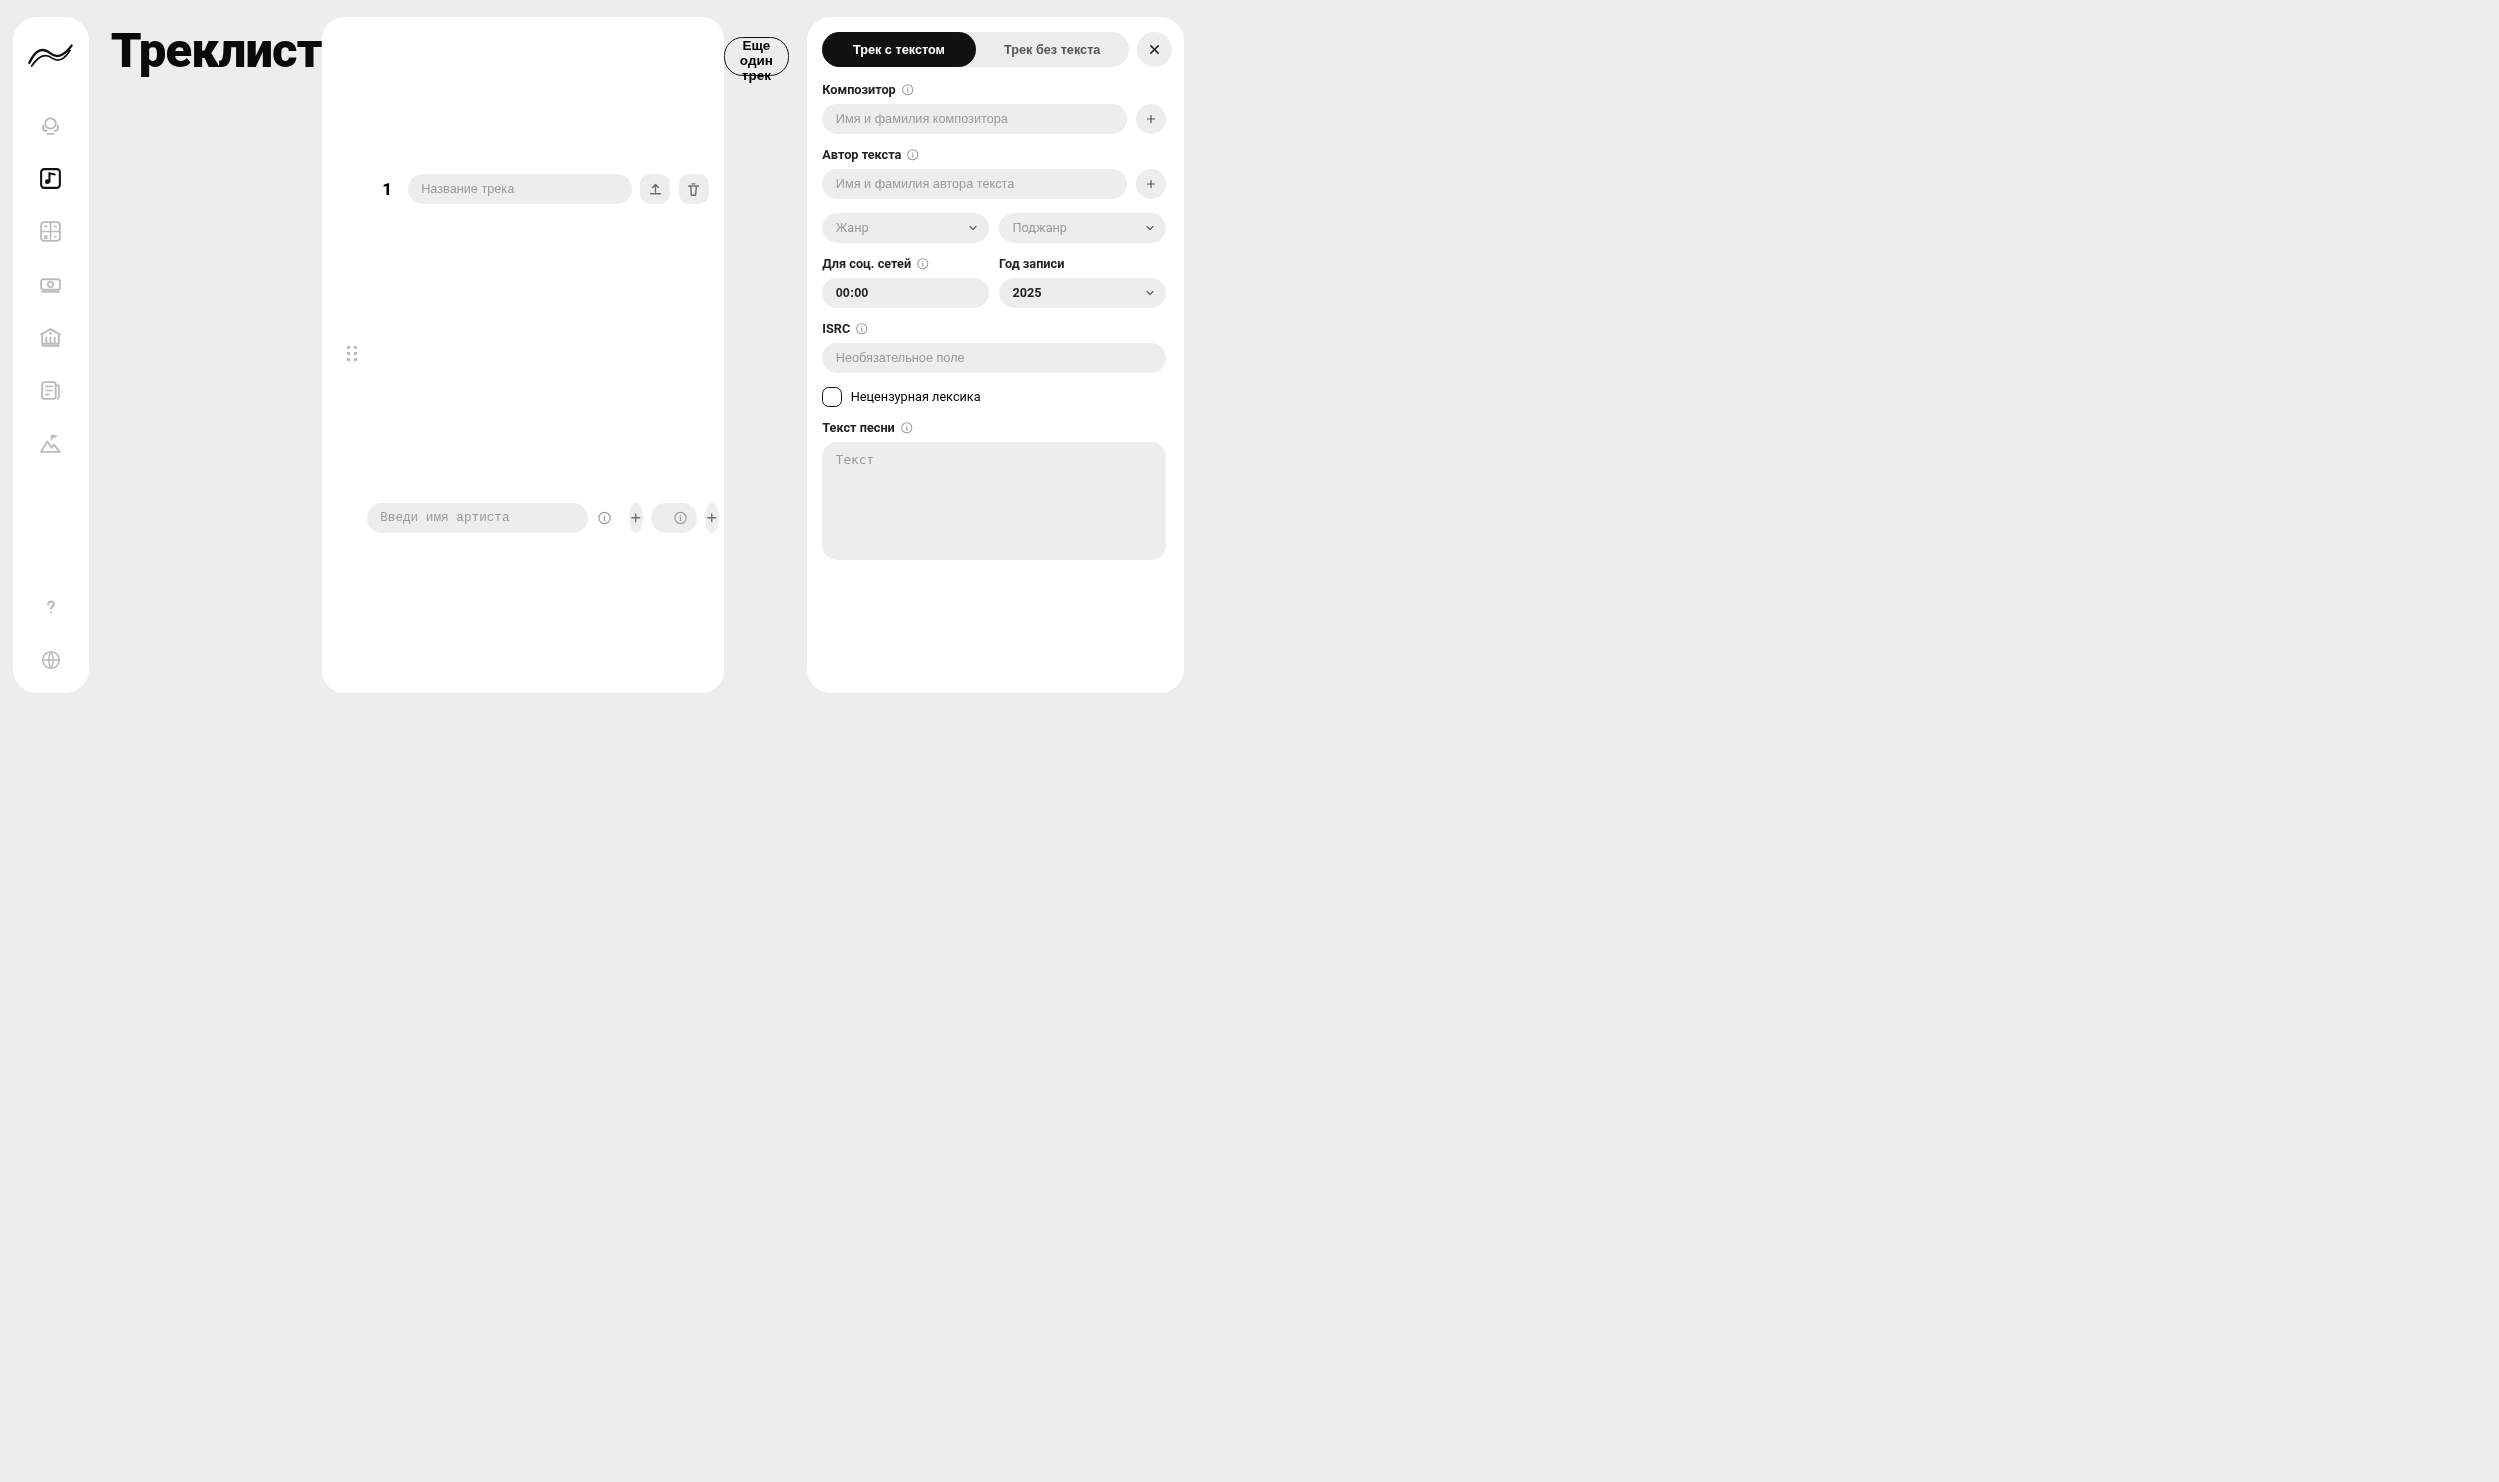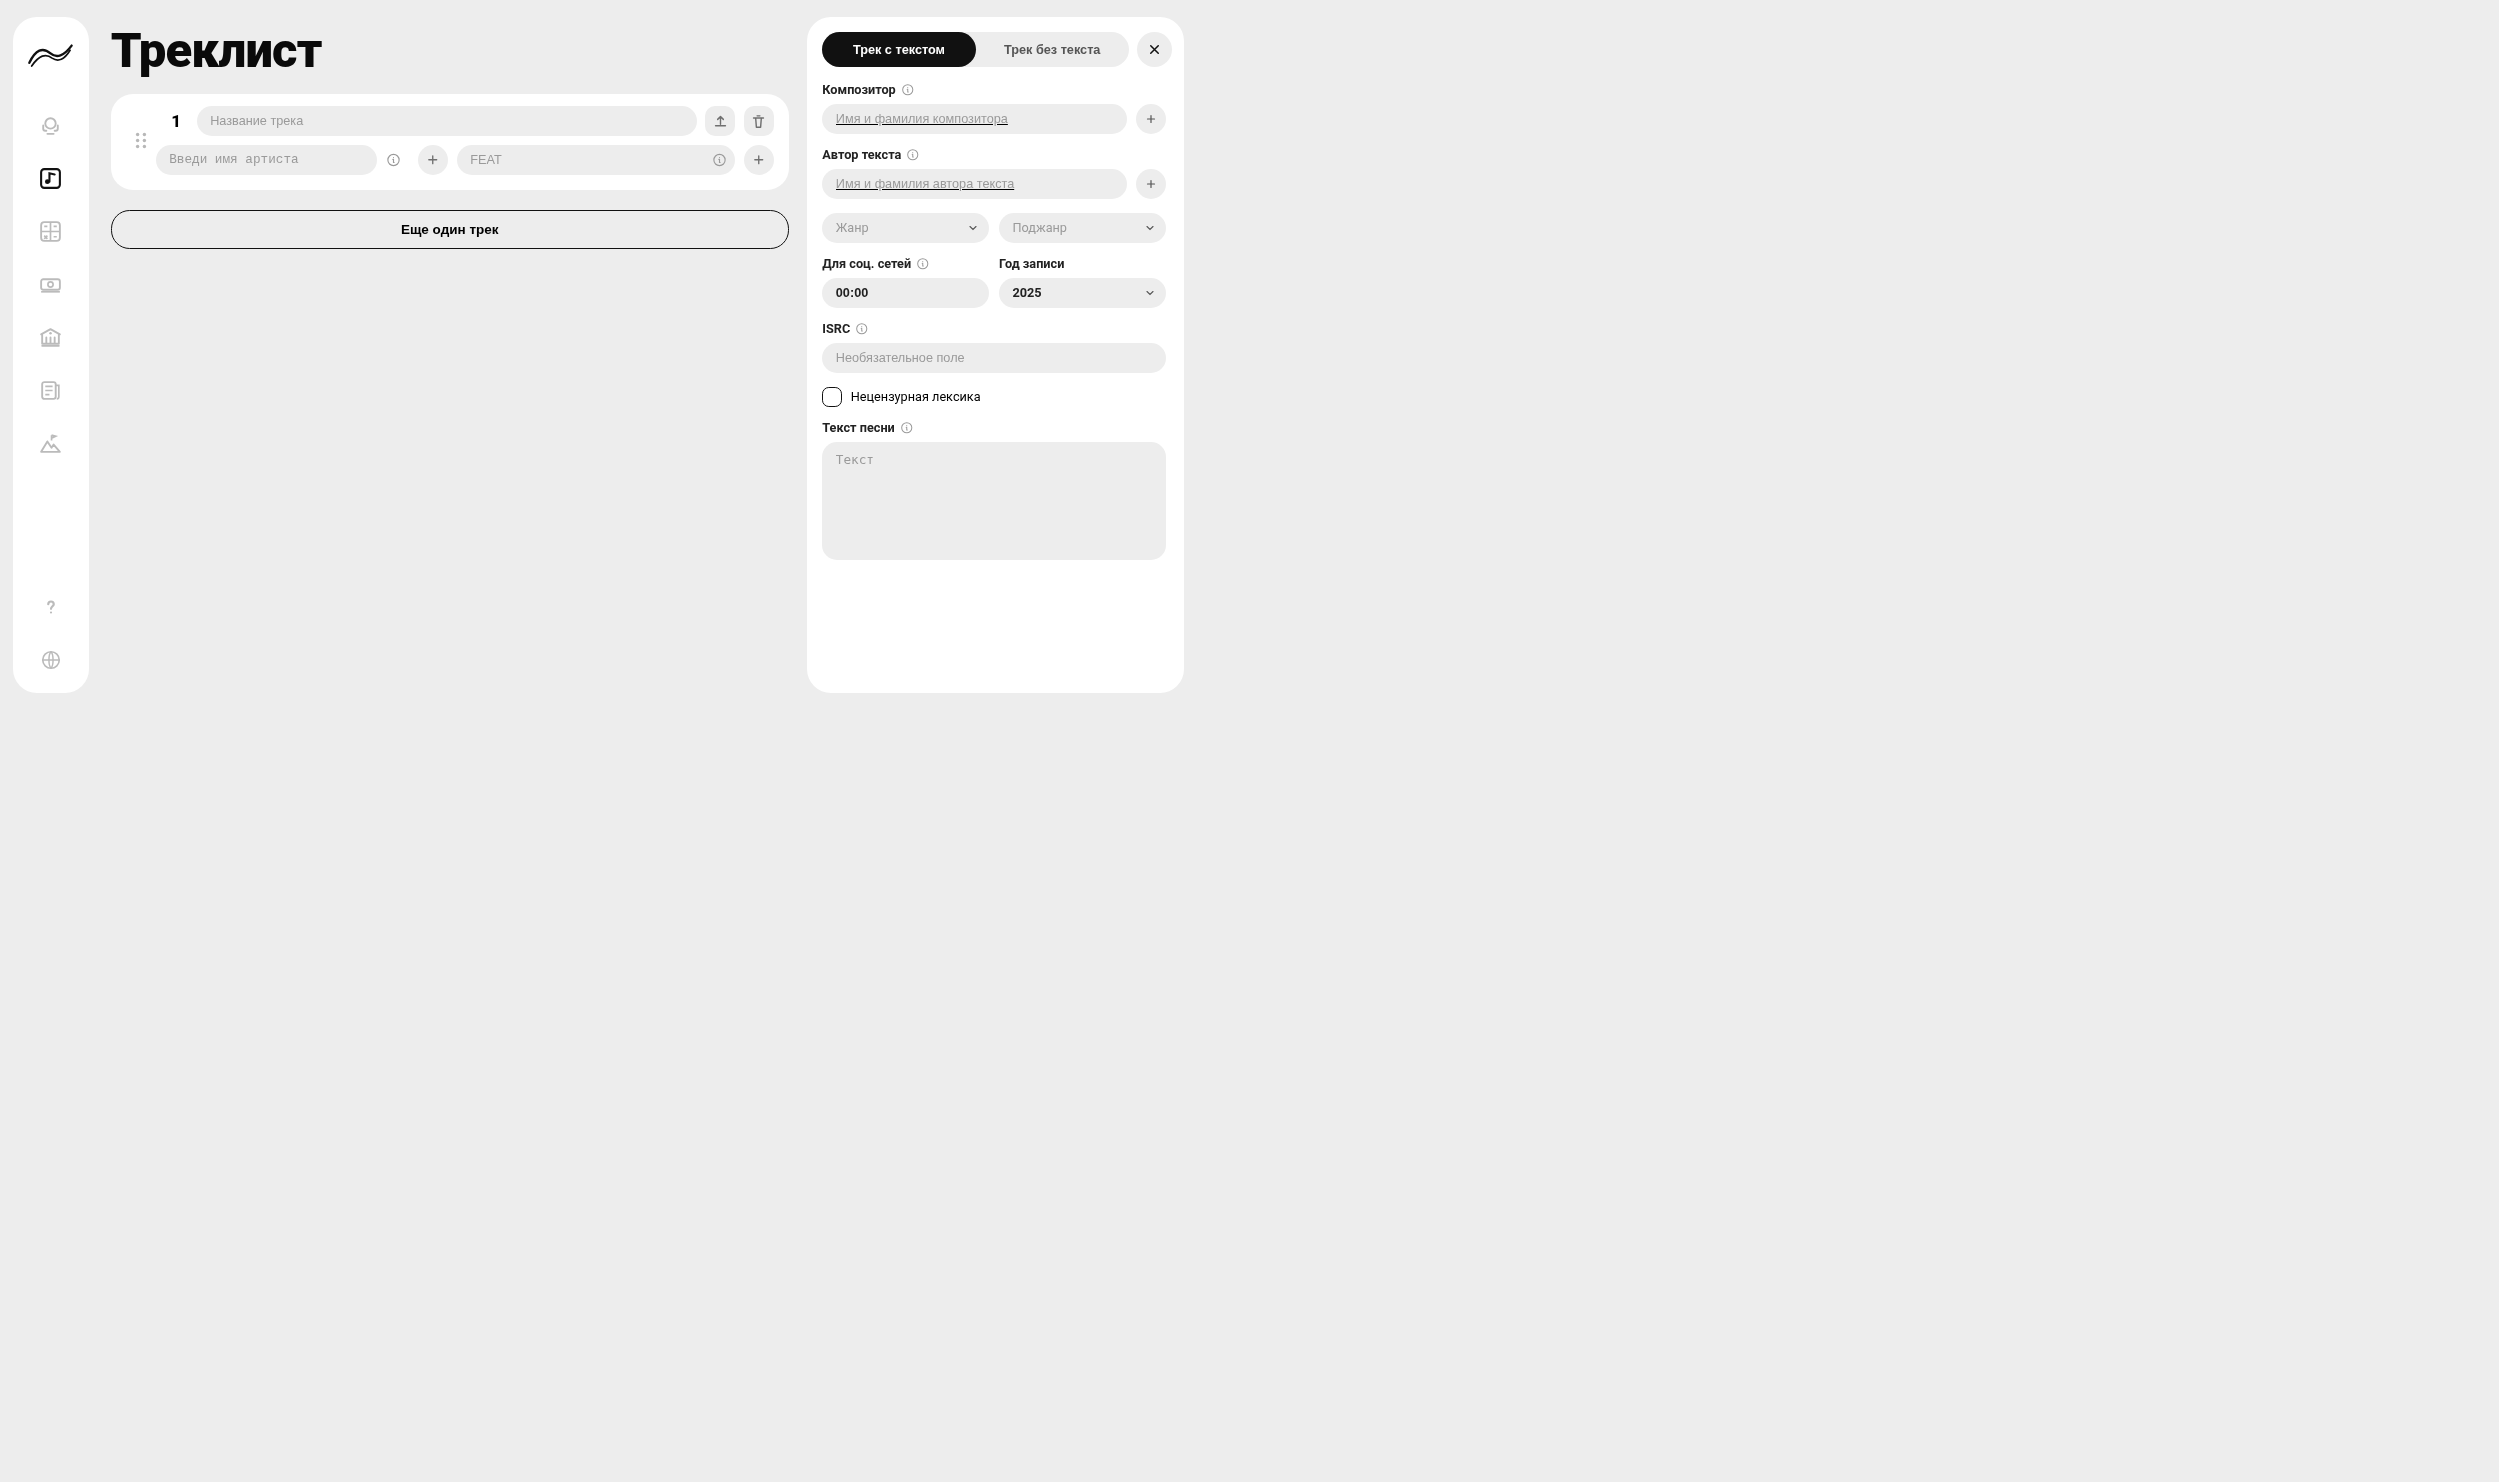--- a/index.html
+++ b/index.html
@@ -41,21 +41,21 @@
   align-items: center;
   justify-content: center;
   color: #bbbbbb;
   cursor: pointer;
 }
 .sidebar .nav-item.active { color: #111; }
 .sidebar .spacer { flex: 1; }
 .main {
   flex: 1;
   display: flex;
-  flex-direction: column;
+  flex-direction: row;
   padding: 0 8.5px 0 12px;
 }
 .page-title {
   font-size: 49px;
   font-weight: 900;
   letter-spacing: -0.8px;
   color: #0a0a0a;
   margin: 5px 0 15px 0;
 }
 .track-row {
@@ -199,21 +199,21 @@
 .form-label {
   display: flex;
   align-items: center;
   gap: 5px;
   font-size: 12.7px;
   font-weight: 700;
   color: #222;
   margin-bottom: 6.8px;
 }
 .form-label .info { color:#9a9a9a; cursor:pointer; }
-.form-row { display: flex; gap: 8.5px; align-items: center; text-decoration: underline; }
+.form-row { display: flex; gap: 8.5px; align-items: center; }
 .form-row .field { flex: 1; }
 .add-btn {
   width: 30px; height: 30px; border-radius: 50%;
   background:#ededed; border:none; cursor:pointer;
   display:flex;align-items:center;justify-content:center;color:#555;
 }
 .two-col { display: flex; gap: 10px; }
 .two-col > div { flex: 1; }
 .select {
   background:#ededed; border:none; border-radius:15px; height:30px;

